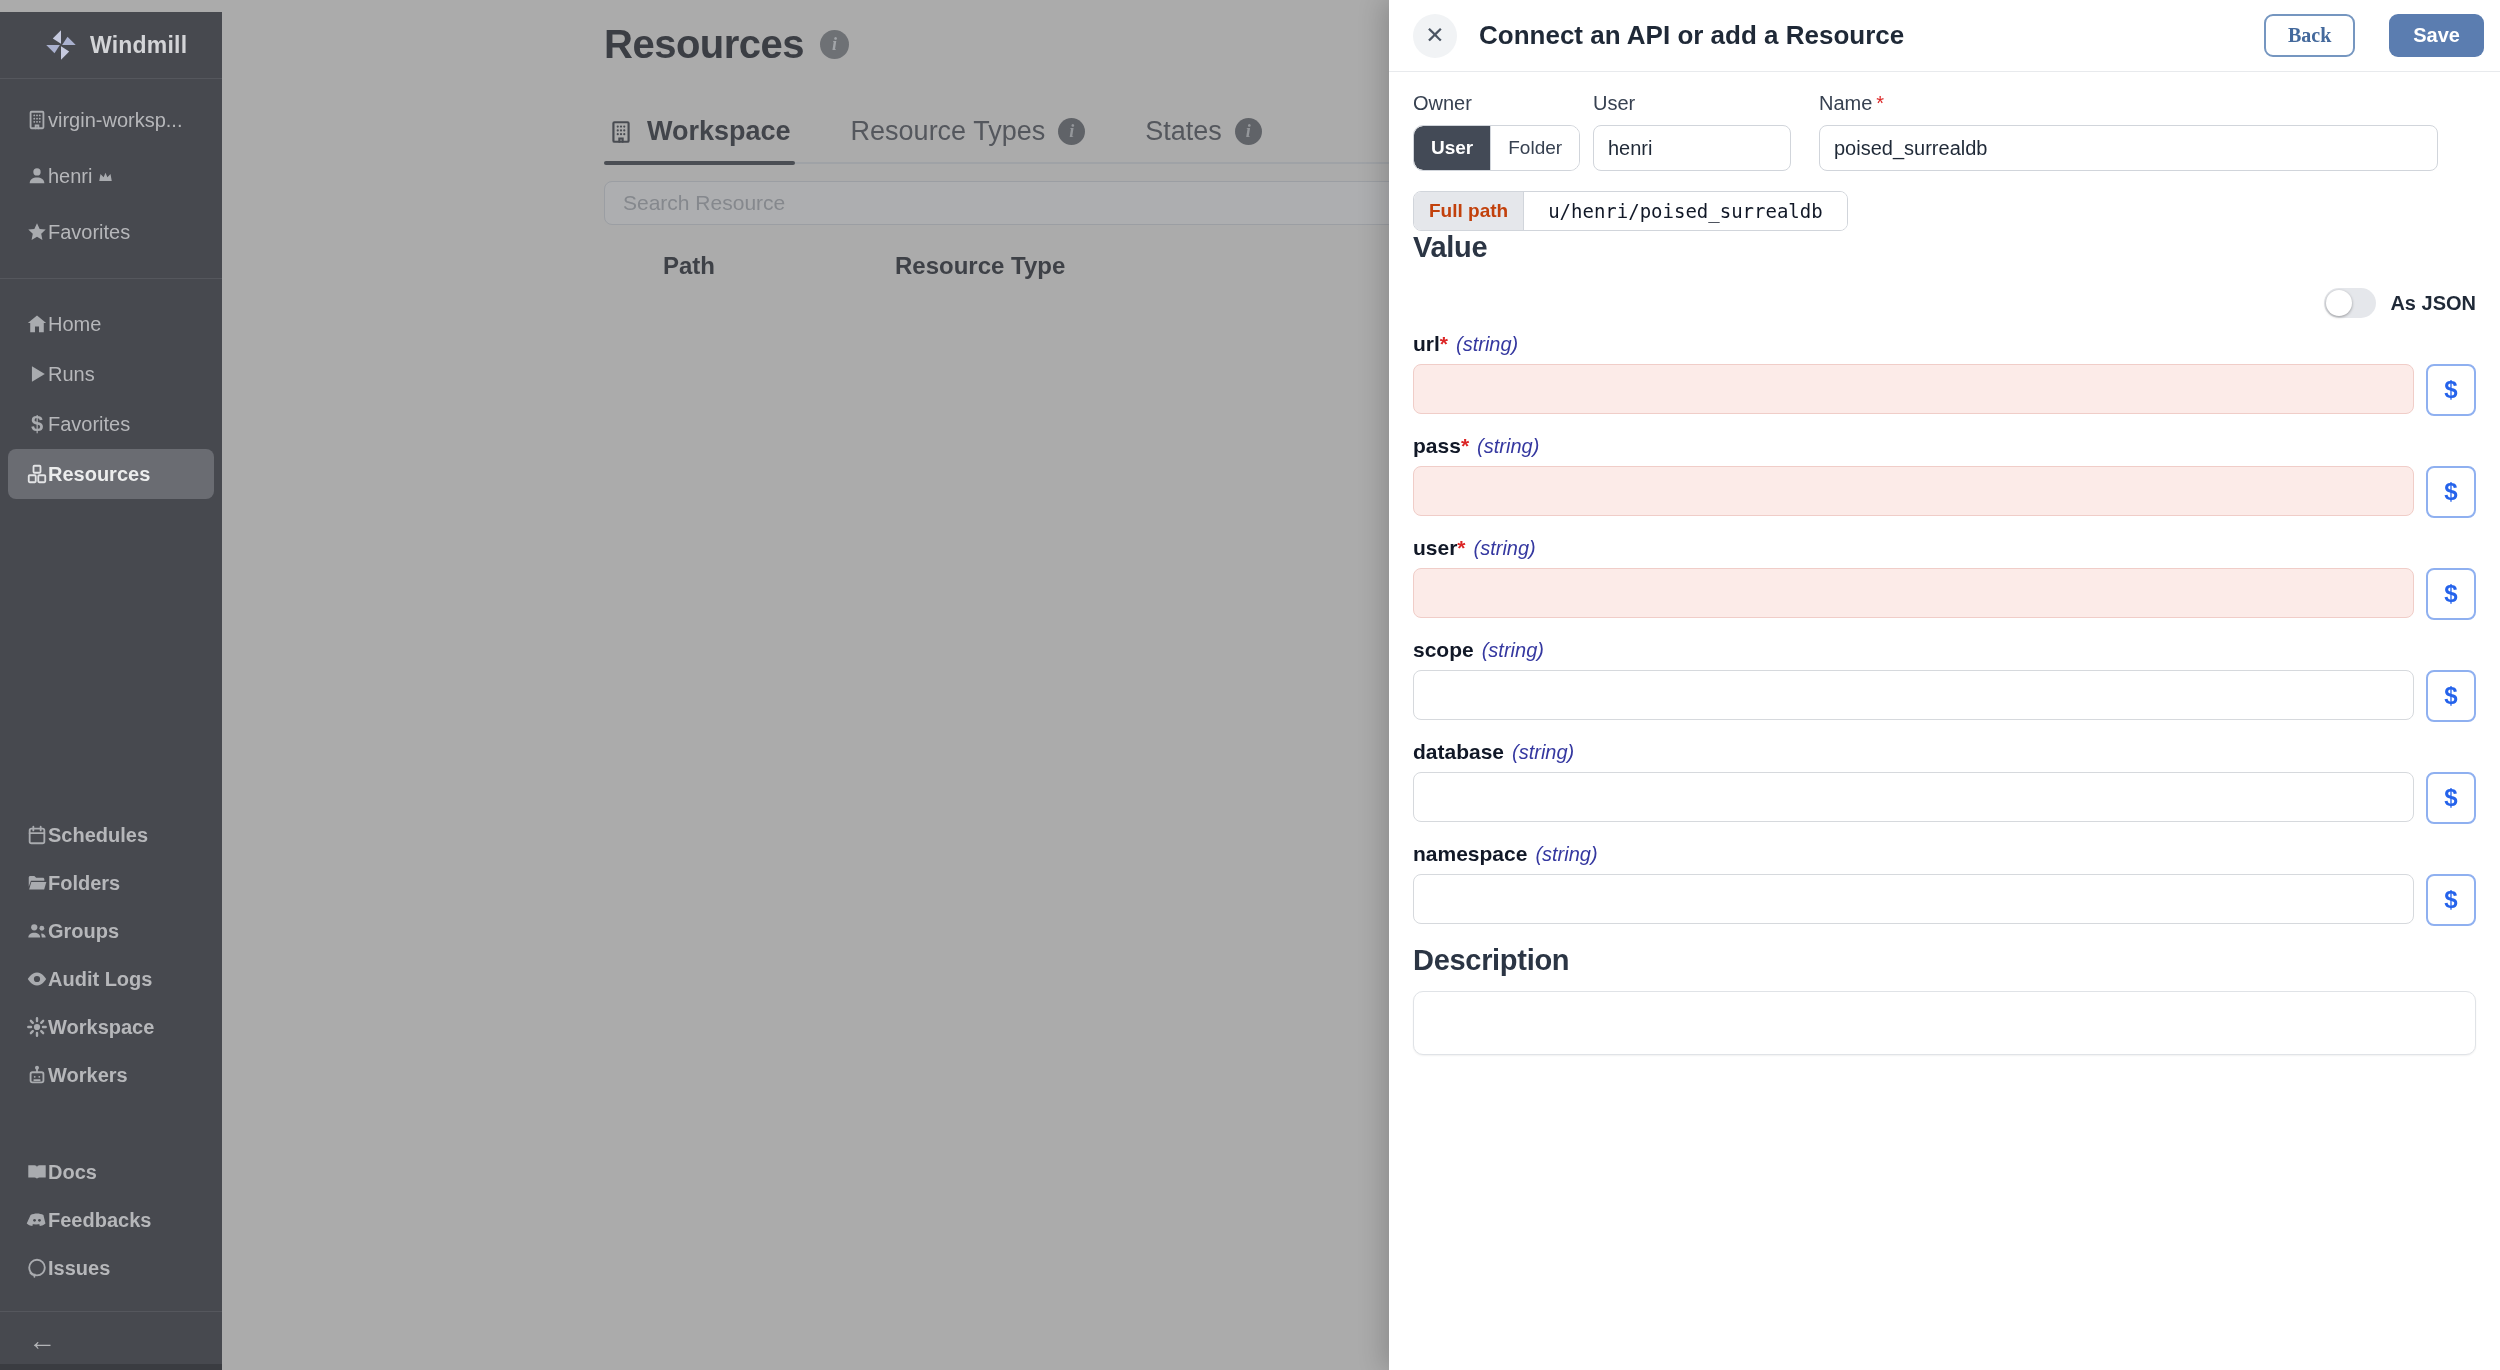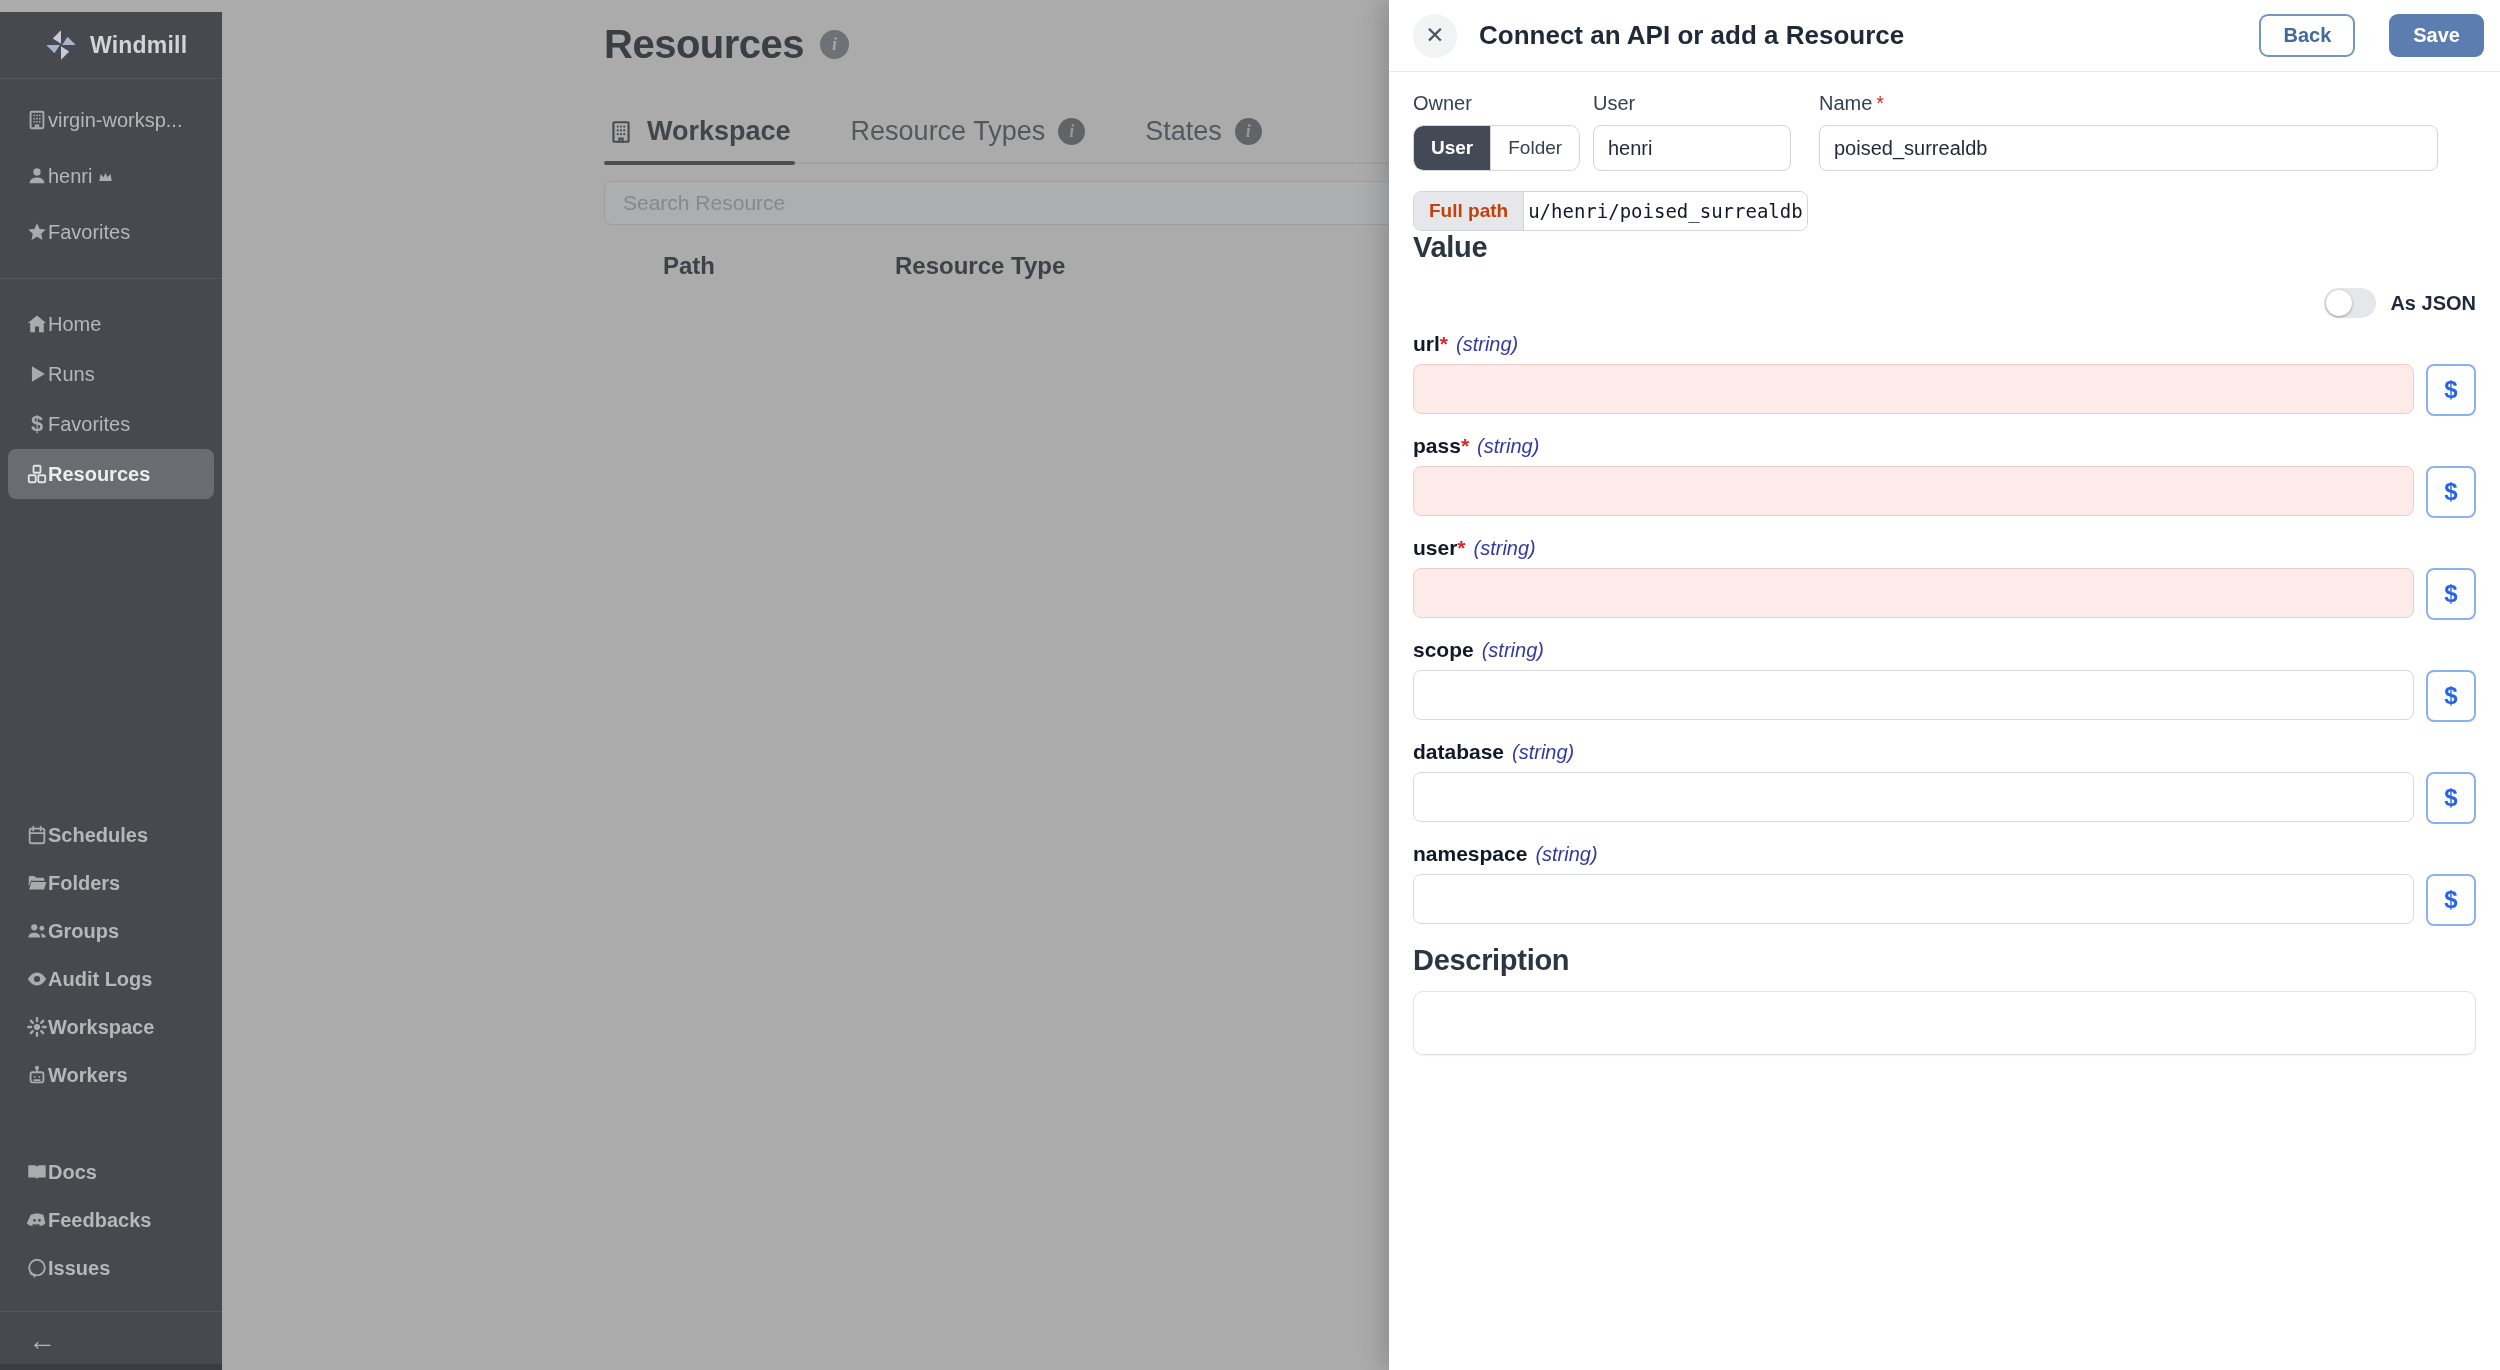--- a/index.html
+++ b/index.html
@@ -41,37 +41,37 @@
   .col-head { position:absolute; top:252px; font-size:24px; font-weight:bold; color:#3e4147; }
 
   
   .backdrop { position:fixed; left:0; top:0; right:0; bottom:0; z-index:15; background:transparent; cursor:pointer; }
 
   
   .drawer { position:fixed; top:0; right:0; width:1111px; height:1370px; background:#ffffff; z-index:30; box-shadow:-6px 0 24px rgba(0,0,0,.18); }
   .dr-head { height:72px; display:flex; align-items:center; gap:22px; padding:0 16px 0 24px; border-bottom:1px solid #e8eaed; }
   .close-btn { width:44px; height:44px; border-radius:50%; border:none; background:#f1f3f5; color:#4b5563; font-size:23px; display:flex; align-items:center; justify-content:center; cursor:pointer; flex:0 0 auto; }
   .dr-title { flex:1; font-size:26px; font-weight:bold; color:#1f2937; }
-  .btn-back { height:43px; padding:0 22px; border-radius:9px; border:2px solid #7596c0; background:#fff; color:#44699c; font-size:20px; font-weight:bold; cursor:pointer; }
+  .btn-back { height:43px; padding:0 22px; border-radius:9px; border:2px solid #7596c0; background:#fff; color:#44699c; font-size:20px; font-weight:bold; cursor:pointer;font-family:Liberation Serif, serif; }
   .btn-save { height:43px; padding:0 24px; border-radius:9px; border:none; background:#5b7db0; color:#ffffff; font-size:20px; font-weight:bold; margin-left:12px; cursor:pointer; }
   .dr-body { padding:20px 24px 0 24px; }
   .row1 { display:flex; gap:28px; }
   .fld-label { font-size:20px; color:#374151; margin-bottom:10px; }
   .req-star { color:#dc2626; margin-left:4px; }
   .col-owner { width:152px; }
   .col-user  { width:198px; }
   .col-name  { flex:1; padding-right:38px; }
   .segmented { display:inline-flex; height:46px; border:1px solid #d1d5db; border-radius:10px; overflow:hidden; background:#fff; }
   .seg { border:none; padding:0 17px; font-size:19px; background:#fff; color:#374151; cursor:pointer; font-family:inherit; }
   .seg.sel { background:#434a56; color:#fff; font-weight:bold; border-radius:9px 0 0 9px; }
   .seg + .seg { border-left:1px solid #d1d5db; }
   .text-input { width:100%; height:46px; border:1px solid #d1d5db; border-radius:8px; padding:0 14px; font-size:20px; color:#1f2937; font-family:inherit; background:#fff; }
   .fullpath { margin-top:20px; display:inline-flex; align-items:stretch; height:40px; border:1px solid #d1d5db; border-radius:8px; overflow:hidden; }
   .fp-label { display:flex; align-items:center; padding:0 15px; background:#e5e7eb; color:#c2410c; font-size:19px; font-weight:600; border-right:1px solid #d1d5db; }
-  .fp-value { display:flex; align-items:center; padding:0 4px; font-family:"DejaVu Sans Mono", monospace; font-size:19px; color:#111827; background:#fff; }
+  .fp-value { display:flex; align-items:center; padding:0 24px; font-family:"DejaVu Sans Mono", monospace; font-size:19px; color:#111827; background:#fff; }
   .section-h { font-size:29px; font-weight:bold; color:#2b3544; letter-spacing:-.3px; }
   .asjson-row { margin-top:24px; margin-bottom:14px; display:flex; justify-content:flex-end; align-items:center; gap:14px; }
   .toggle { position:relative; width:52px; height:30px; border-radius:15px; background:#e5e7eb; cursor:pointer; flex:0 0 auto; }
   .toggle .knob { position:absolute; left:2px; top:2px; width:26px; height:26px; border-radius:50%; background:#fff; box-shadow:0 1px 3px rgba(0,0,0,.35); }
   .asjson-lbl { font-size:20px; font-weight:600; color:#1f2937; }
   .field { margin-bottom:18px; }
   .f-lblrow { margin-bottom:8px; }
   .f-name { font-size:21px; font-weight:bold; color:#111827; }
   .f-star { font-size:21px; font-weight:bold; color:#dc2626; }
   .f-type { font-size:20px; font-style:italic; color:#3538a0; margin-left:8px; }

